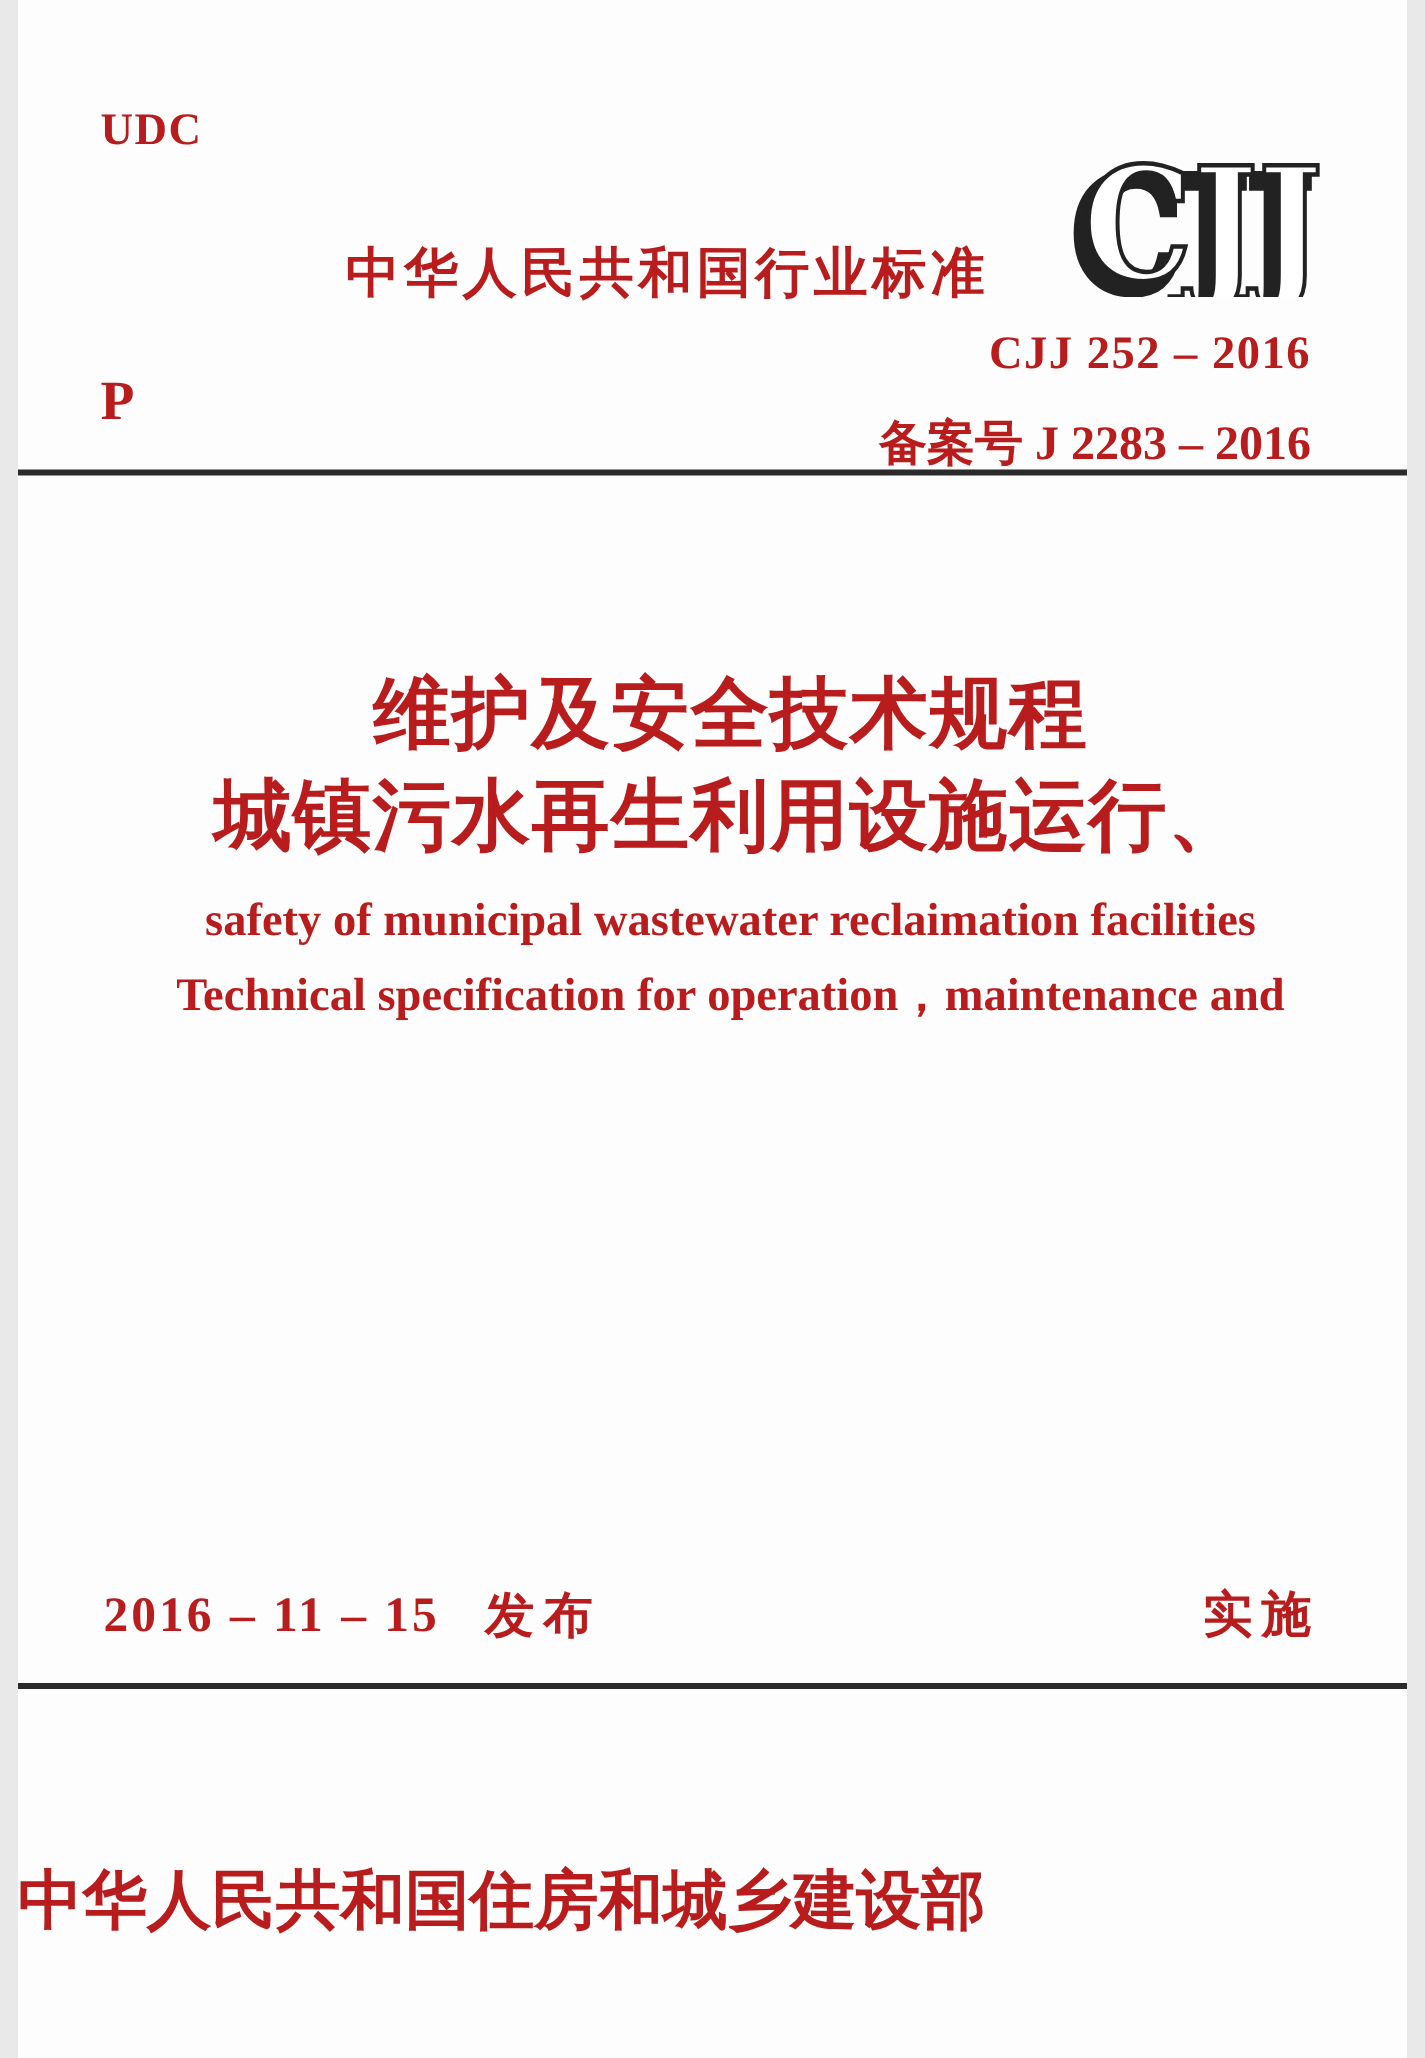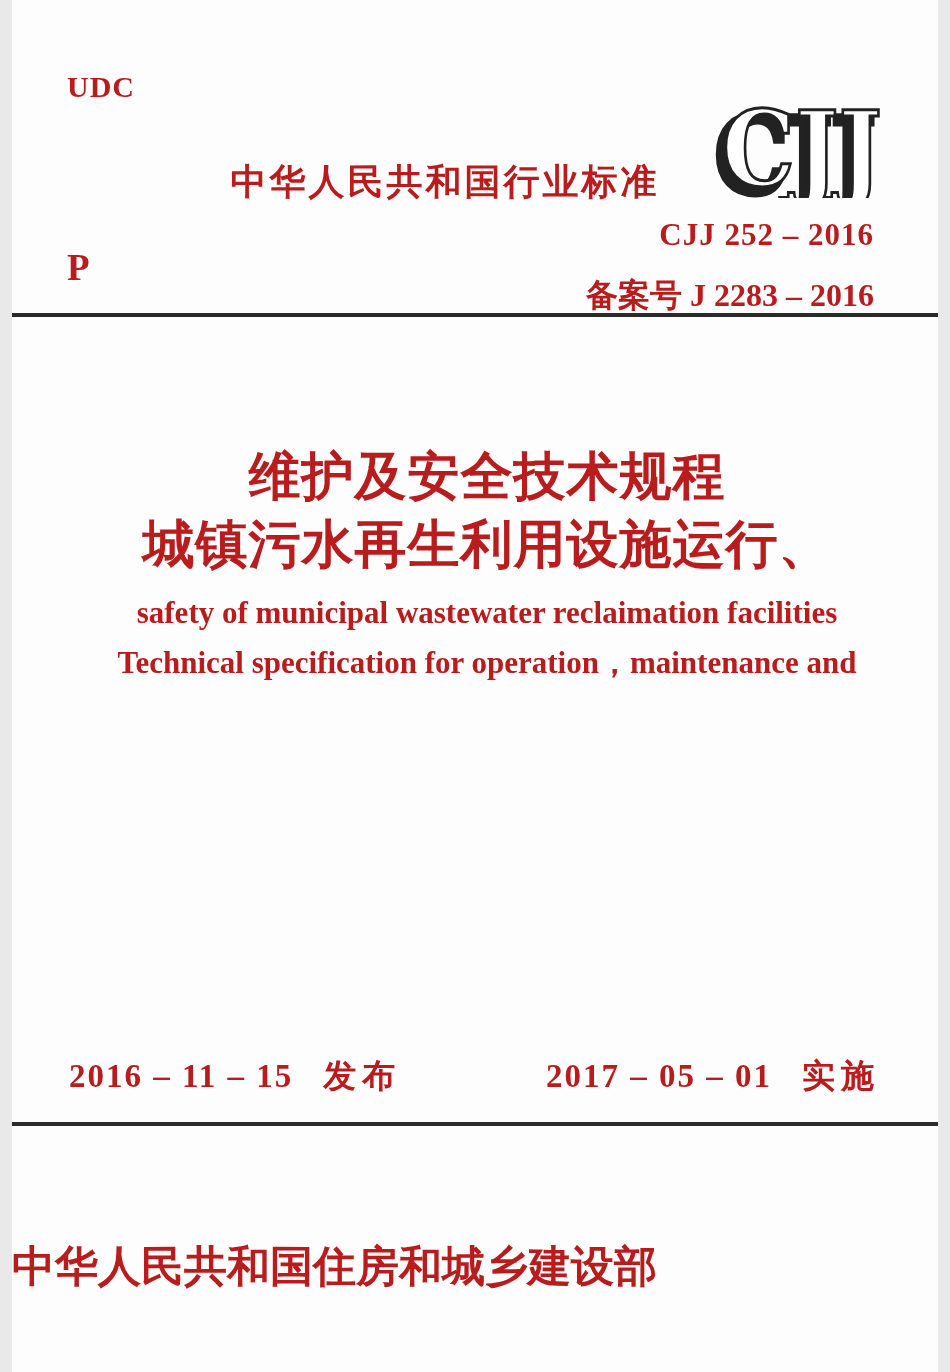--- a/index.html
+++ b/index.html
@@ -156,21 +156,20 @@
     <div>safety of municipal wastewater reclaimation facilities</div>
     <div>Technical specification for operation，maintenance and</div>
   </div>
 
   <div class="dates-row">
     <div class="date-group">
       <span class="date-num">2016 – 11 – 15</span>
       <span class="date-label">发布</span>
     </div>
     <div class="date-group">
-      <span class="date-num">2017 – 05 – 01</span>
       <span class="date-label">实施</span>
     </div>
   </div>
 
   <div class="rule-bottom"></div>
 
   <div class="publisher-row">
     <span>中华人民共和国住房和城乡建设部</span>
     <span>发布</span>
   </div>

